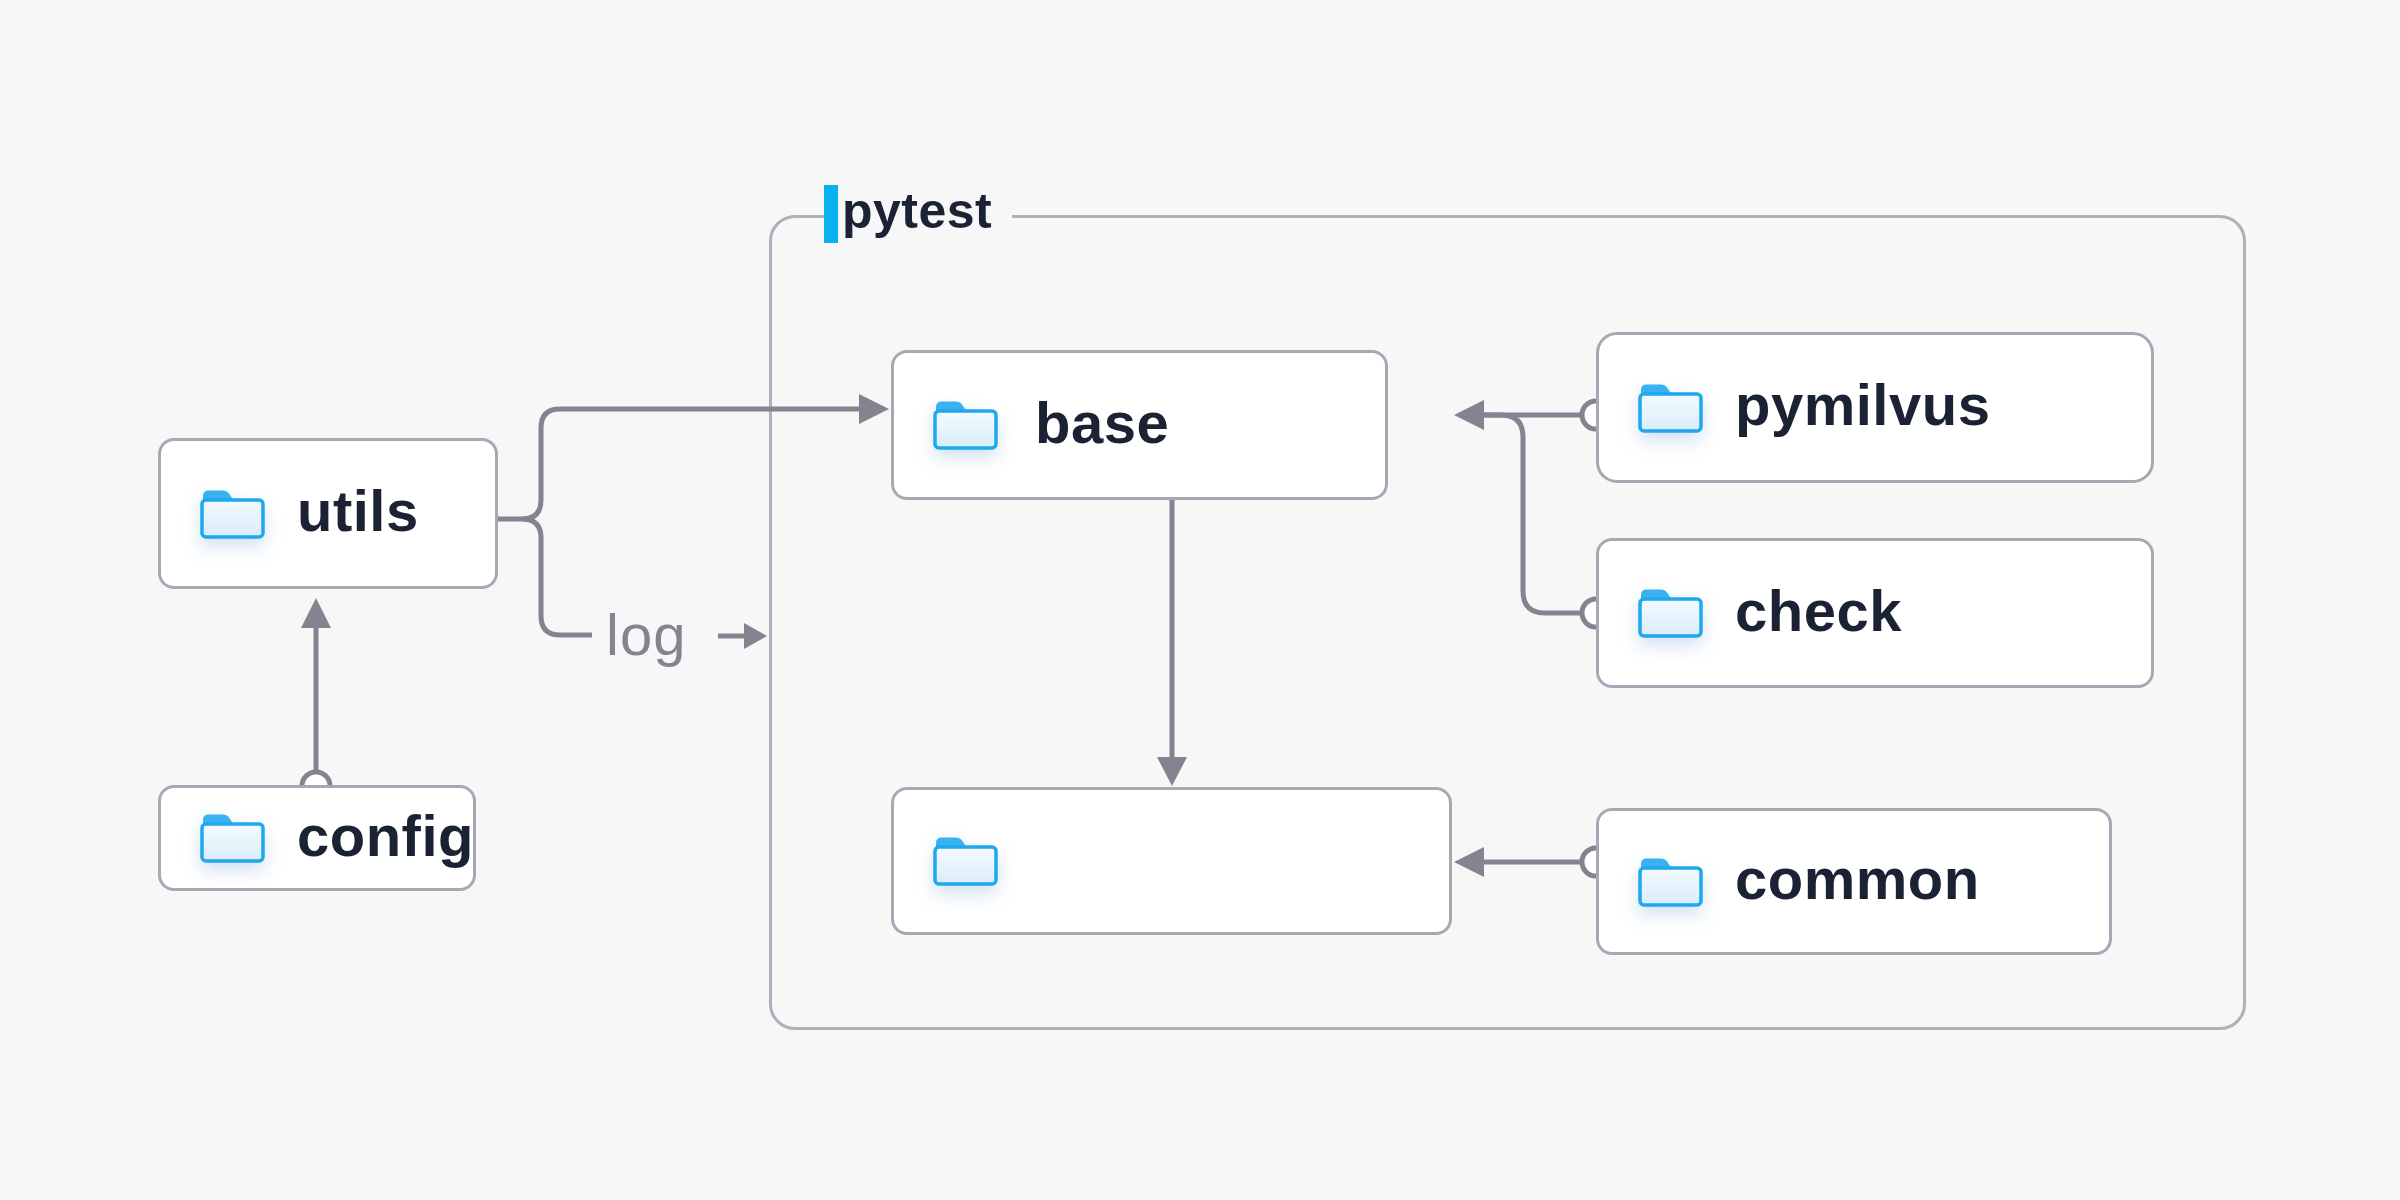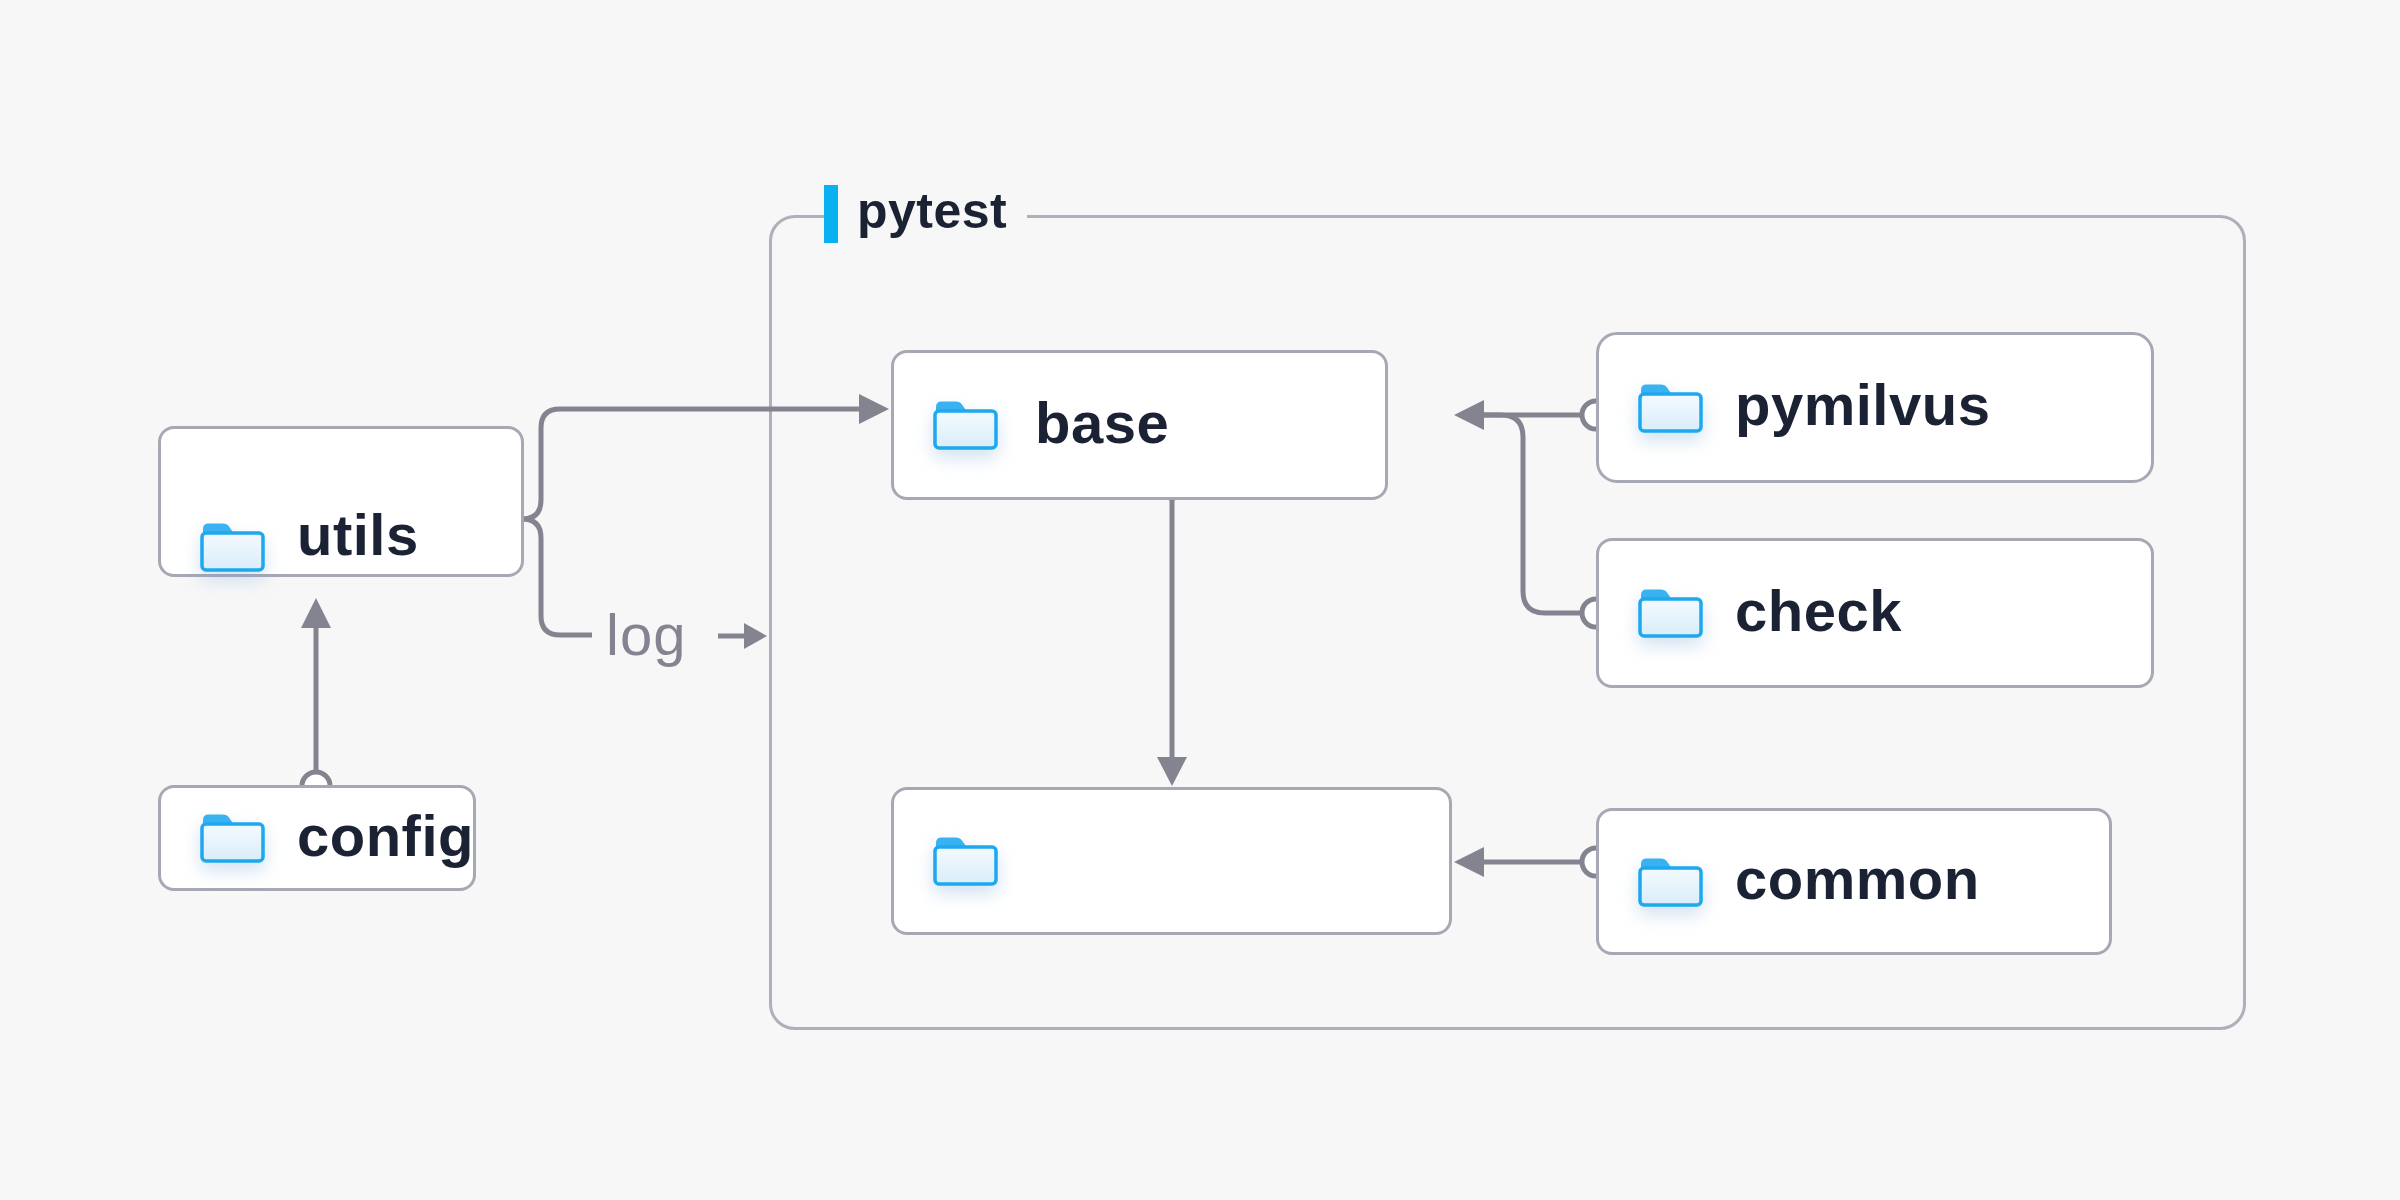--- a/index.html
+++ b/index.html
@@ -25,21 +25,21 @@
   }
   .canvas { position:relative; width:2400px; height:1200px; background:var(--bg); }
 
   
   .frame {
     position:absolute; left:769px; top:215px; width:1477px; height:815px;
     border:3px solid var(--frame-border); border-radius:26px;
   }
   .frame-label {
     position:absolute; left:824px; top:183px; height:62px;
-    display:flex; align-items:center; gap:19px;
+    display:flex; align-items:center; gap:4px;
     background:var(--bg); padding-right:20px; z-index:3;
   }
   .frame-label .accent-bar {
     width:14px; height:58px; background:var(--accent); flex:0 0 auto;
   }
   .frame-label .frame-title {
     font-size:50px; font-weight:700; color:var(--navy); letter-spacing:0.5px;
     padding-bottom:6px;
   }
 
@@ -47,21 +47,21 @@
   .node {
     position:absolute; background:var(--node-bg);
     border:3px solid var(--node-border); border-radius:16px;
     display:flex; align-items:center; padding-left:38px; gap:30px;
     z-index:2;
   }
   .node-label {
     font-size:58px; font-weight:700; color:var(--navy); letter-spacing:0.5px;
     padding-bottom:6px;
   }
-  .node-utils     { left:158px;  top:426px; width:366px; height:151px;align-items:flex-end; }
+  .node-utils     { left:158px;  top:438px; width:340px; height:151px; }
   .node-config    { left:158px;  top:785px; width:318px; height:106px; }
   .node-base      { left:891px;  top:350px; width:497px; height:150px;gap:35px; }
   .node-testcases { left:891px;  top:787px; width:561px; height:148px; }
   .node-pymilvus  { left:1596px; top:332px; width:558px; height:151px;border-radius:21px; }
   .node-check     { left:1596px; top:538px; width:558px; height:150px; }
   .node-common    { left:1596px; top:788px; width:516px; height:147px;margin-top:20px; }
 
   
   .folder { flex:0 0 auto; filter: drop-shadow(0 8px 9px rgba(110,160,210,.30)); }
   .f-tab  { fill: var(--folder-tab); }

